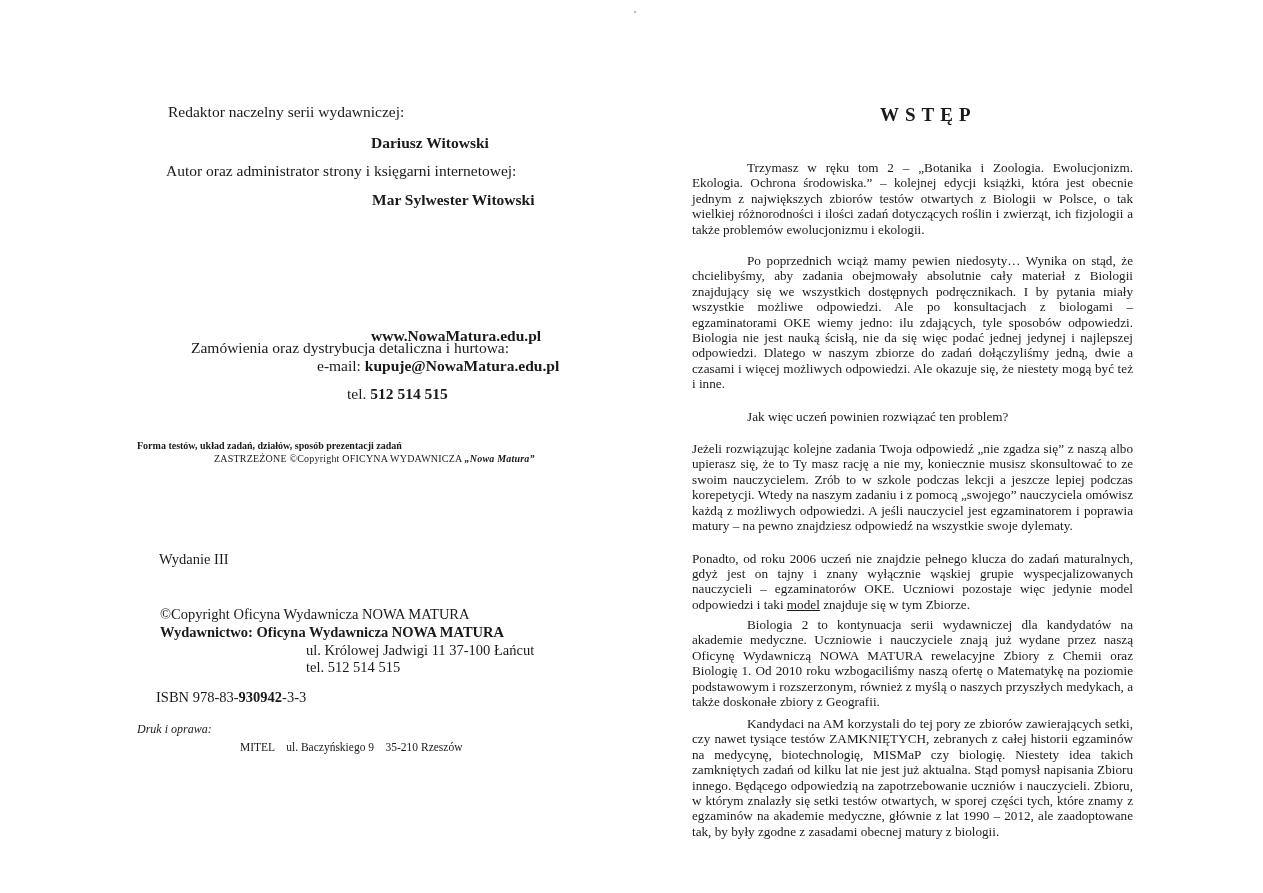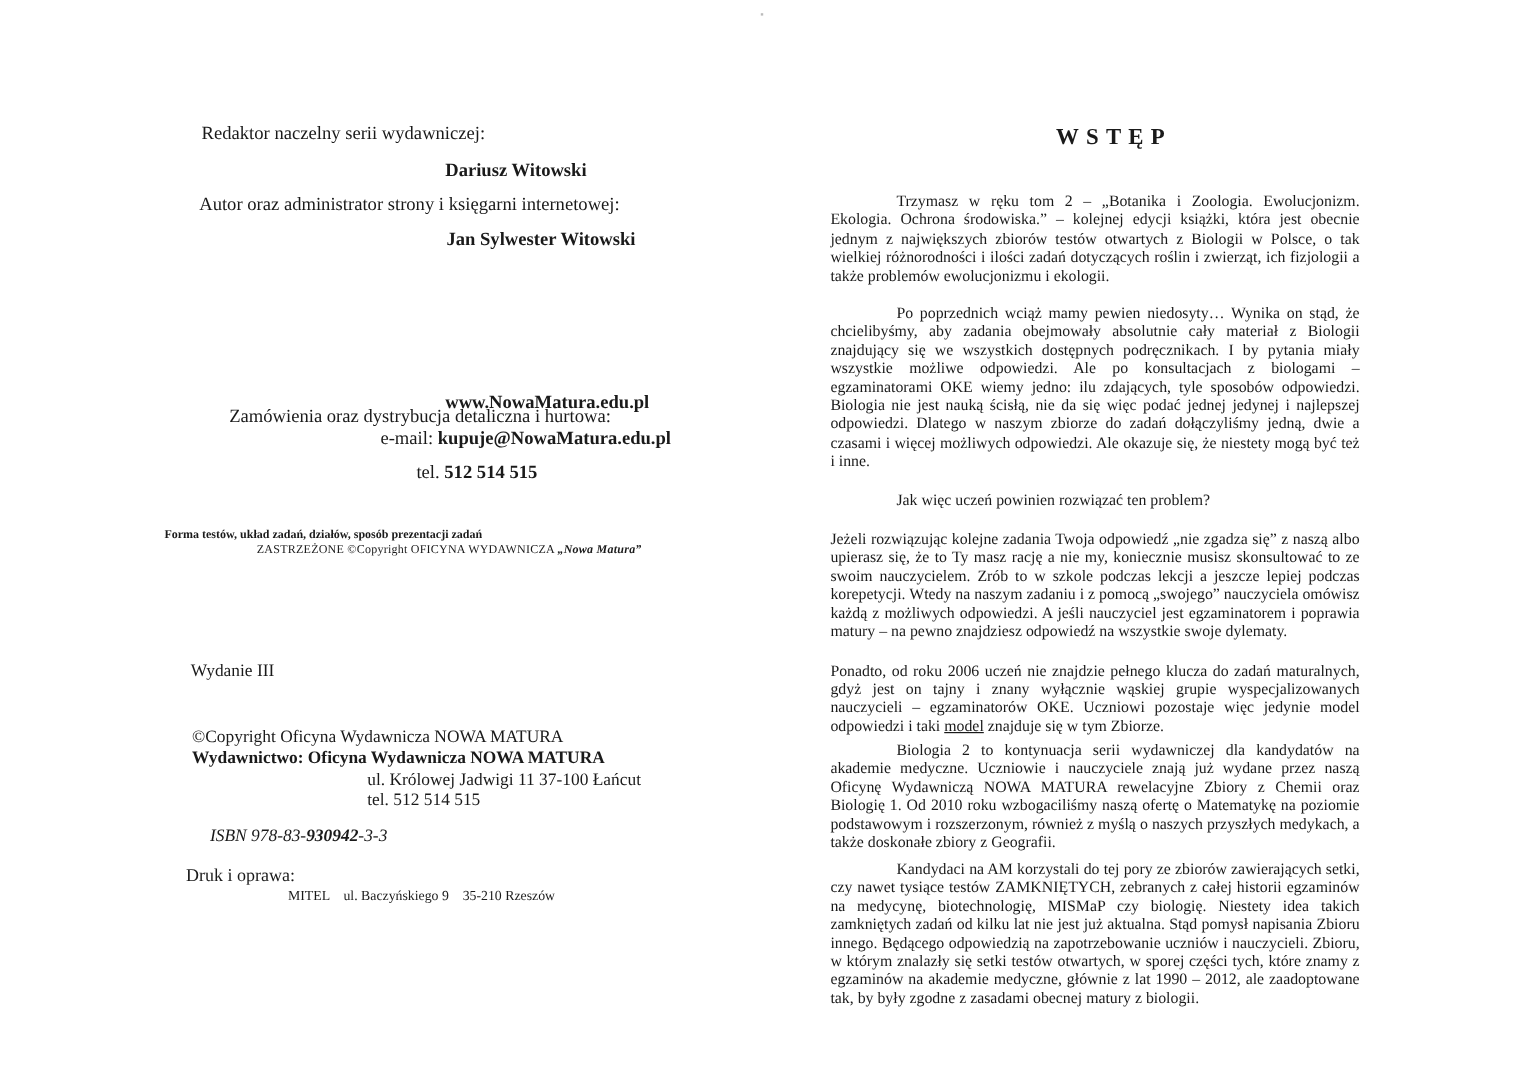--- a/index.html
+++ b/index.html
@@ -24,21 +24,21 @@
   .speck { position: absolute; left: 634px; top: 11px; width: 2px; height: 2px; background: #bbb; }
 </style>
 </head>
 <body>
 
 <div class="page left"></div>
 
 <div class="abs t15" style="left:168px; top:103px;">Redaktor naczelny serii wydawniczej:</div>
 <div class="abs t15 b" style="left:371px; top:134px;">Dariusz Witowski</div>
 <div class="abs t15" style="left:166px; top:162px;">Autor oraz administrator strony i księgarni internetowej:</div>
-<div class="abs t15 b" style="left:372px; top:191px;">Jan Sylwester Witowski</div>
+<div class="abs t15 b" style="left:372px; top:191px;">Mar Sylwester Witowski</div>
 
 <div class="abs t15" style="left:191px; top:297px;margin-top:42px;">Zamówienia oraz dystrybucja detaliczna i hurtowa:</div>
 <div class="abs t15 b" style="left:371px; top:327px;">www.NowaMatura.edu.pl</div>
 <div class="abs t15" style="left:317px; top:357px;">
   <span>e-mail:</span>
   <span class="b">kupuje@NowaMatura.edu.pl</span>
 </div>
 <div class="abs t15" style="left:347px; top:385px;">
   <span>tel.</span>
   <span class="b">512 514 515</span>
@@ -49,25 +49,25 @@
   <span>ZASTRZEŻONE  ©Copyright OFICYNA WYDAWNICZA </span><i>„Nowa Matura”</i>
 </div>
 
 <div class="abs t14" style="left:159px; top:551px;">Wydanie III</div>
 
 <div class="abs t14" style="left:160px; top:606px;">©Copyright Oficyna Wydawnicza NOWA MATURA</div>
 <div class="abs t14 b" style="left:160px; top:624px;">Wydawnictwo: Oficyna Wydawnicza NOWA MATURA</div>
 <div class="abs t14" style="left:306px; top:642px;">ul. Królowej Jadwigi 11  37-100 Łańcut</div>
 <div class="abs t14" style="left:306px; top:659px;">tel. 512 514 515</div>
 
-<div class="abs t14" style="left:175px; top:689px;font-style:italic;">
+<div class="abs t14" style="left:156px; top:689px;">
   <span>ISBN 978-83-</span><span class="b">930942</span><span>-3-3</span>
 </div>
 
-<div class="abs" style="left:155px; top:722px; font-size:15px;">Druk i oprawa:</div>
+<div class="abs" style="left:137px; top:722px; font-size:12px;font-style:italic;">Druk i oprawa:</div>
 <div class="abs" style="left:240px; top:741px; font-size:11.5px; white-space:pre;">MITEL    ul. Baczyńskiego 9    35-210 Rzeszów</div>
 
 <div class="speck"></div>
 
 <div class="page right"></div>
 <div class="title">WSTĘP</div>
 
 <div class="para" style="top:143px;">
   <p class="indent">Trzymasz w ręku tom 2 – „Botanika i Zoologia. Ewolucjonizm. Ekologia. Ochrona środowiska.” – kolejnej edycji książki, która jest obecnie jednym z największych zbiorów testów otwartych z Biologii w Polsce, o tak wielkiej różnorodności i ilości zadań dotyczących roślin i zwierząt, ich fizjologii a także problemów ewolucjonizmu i ekologii.</p>
 </div>

